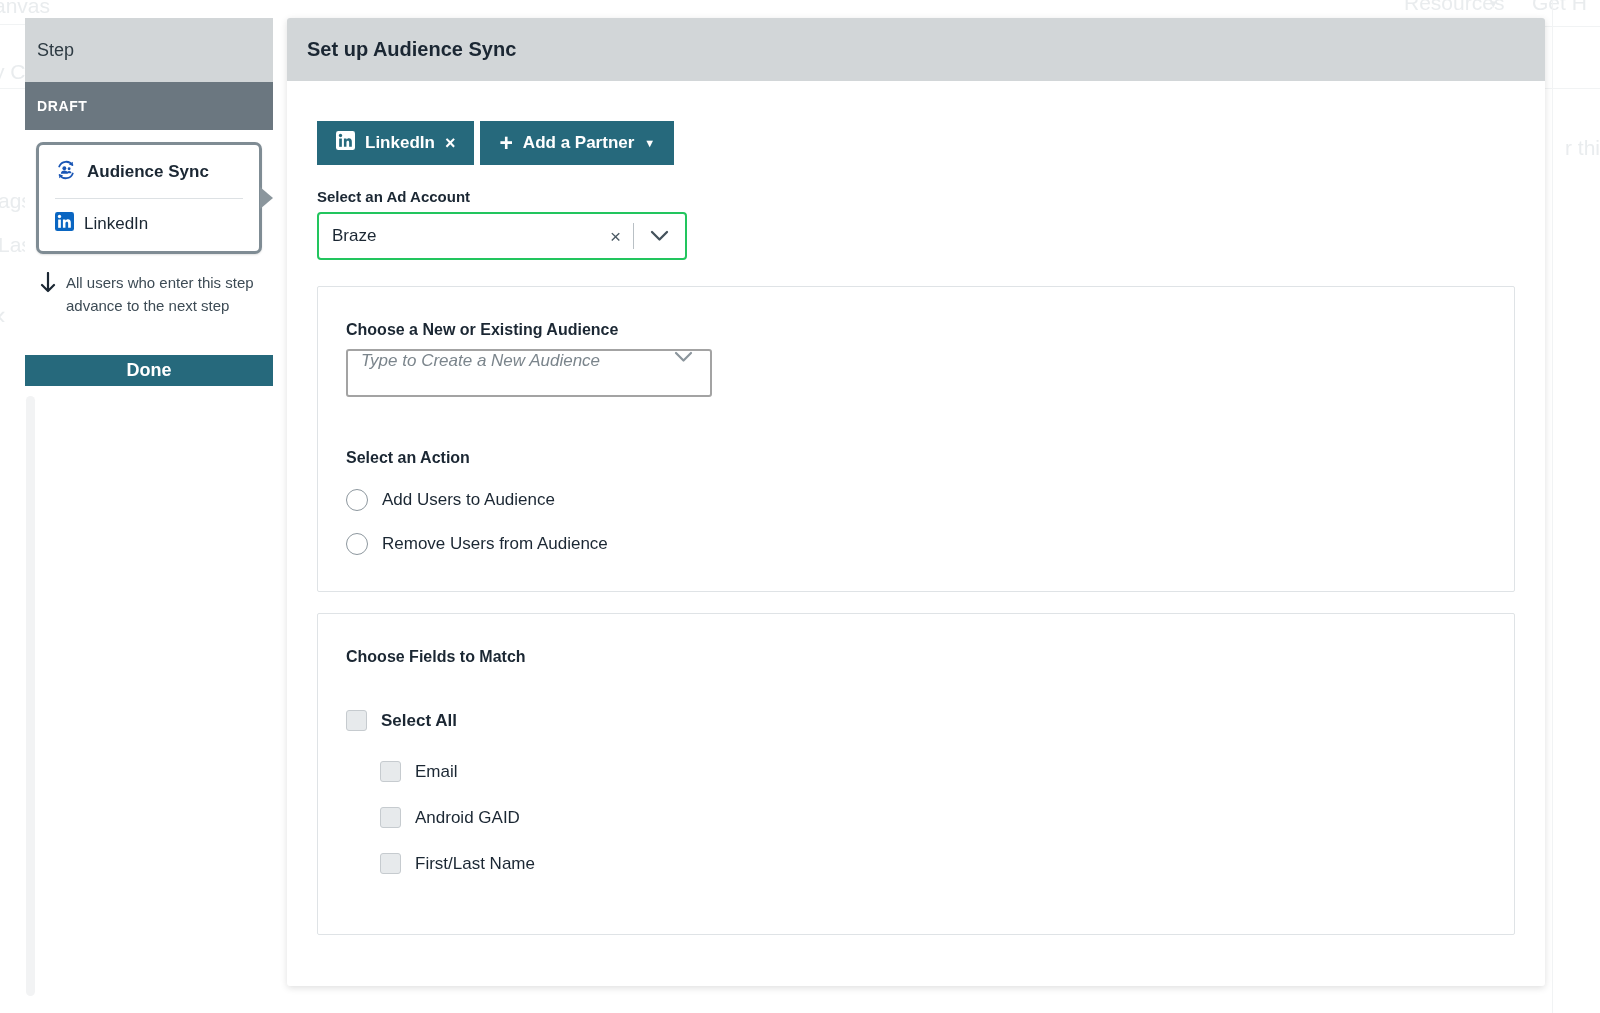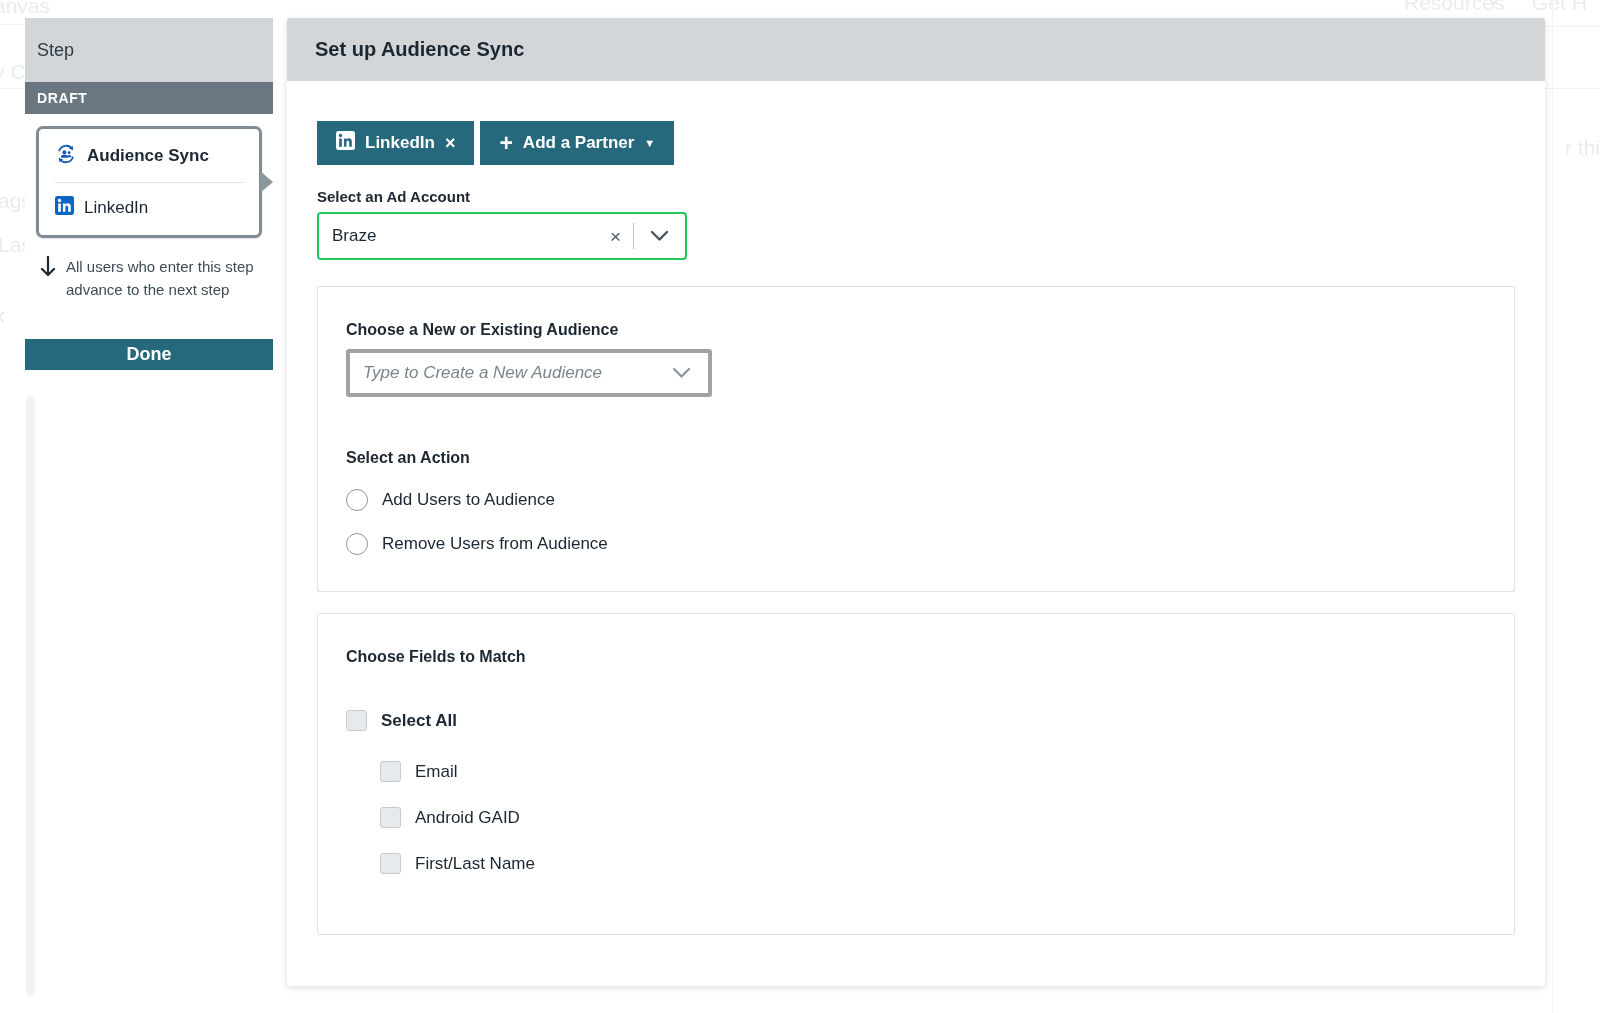--- a/index.html
+++ b/index.html
@@ -44,21 +44,21 @@
   .step-header {
     height: 64px;
     background: #d2d6d8;
     display: flex;
     align-items: center;
     padding-left: 12px;
     font-size: 18px;
     color: #2e3b43;
   }
   .draft-banner {
-    height: 32px;
+    height: 48px;
     background: #6b7780;
     display: flex;
     align-items: center;
     padding-left: 12px;
     color: #ffffff;
     font-size: 14px;
     font-weight: bold;
     letter-spacing: 0.6px;
   }
   .step-body {
@@ -136,21 +136,21 @@
     background: #ffffff;
     border-radius: 3px;
     box-shadow: 0 2px 7px rgba(0,0,0,0.13);
     overflow: hidden;
   }
   .main-header {
     height: 63px;
     background: #d2d6d8;
     display: flex;
     align-items: center;
-    padding-left: 28px;
+    padding-left: 20px;
   }
   .main-title {
     font-size: 20px;
     font-weight: bold;
     color: #1b2733;
   }
   .main-body {
     padding: 40px 30px 0 30px;
   }
 
@@ -248,25 +248,25 @@
   .section-label {
     font-size: 16px;
     font-weight: bold;
     color: #1b2733;
   }
 
   .audience-input {
     width: 366px;
     height: 48px;
     margin-top: 10px;
-    border: 4px solid #a3a3a3;
+    border: 2px solid #a3a3a3;
     border-radius: 3px;
     background: #ffffff;
     display: flex;
-    align-items: center;
+    align-items: flex-start;
     padding: 0 0 0 13px;
     cursor: text;
   }
   .audience-placeholder {
     flex: 1;
     font-size: 17px;
     font-style: italic;
     color: #7b858c;
   }
   .audience-caret {

